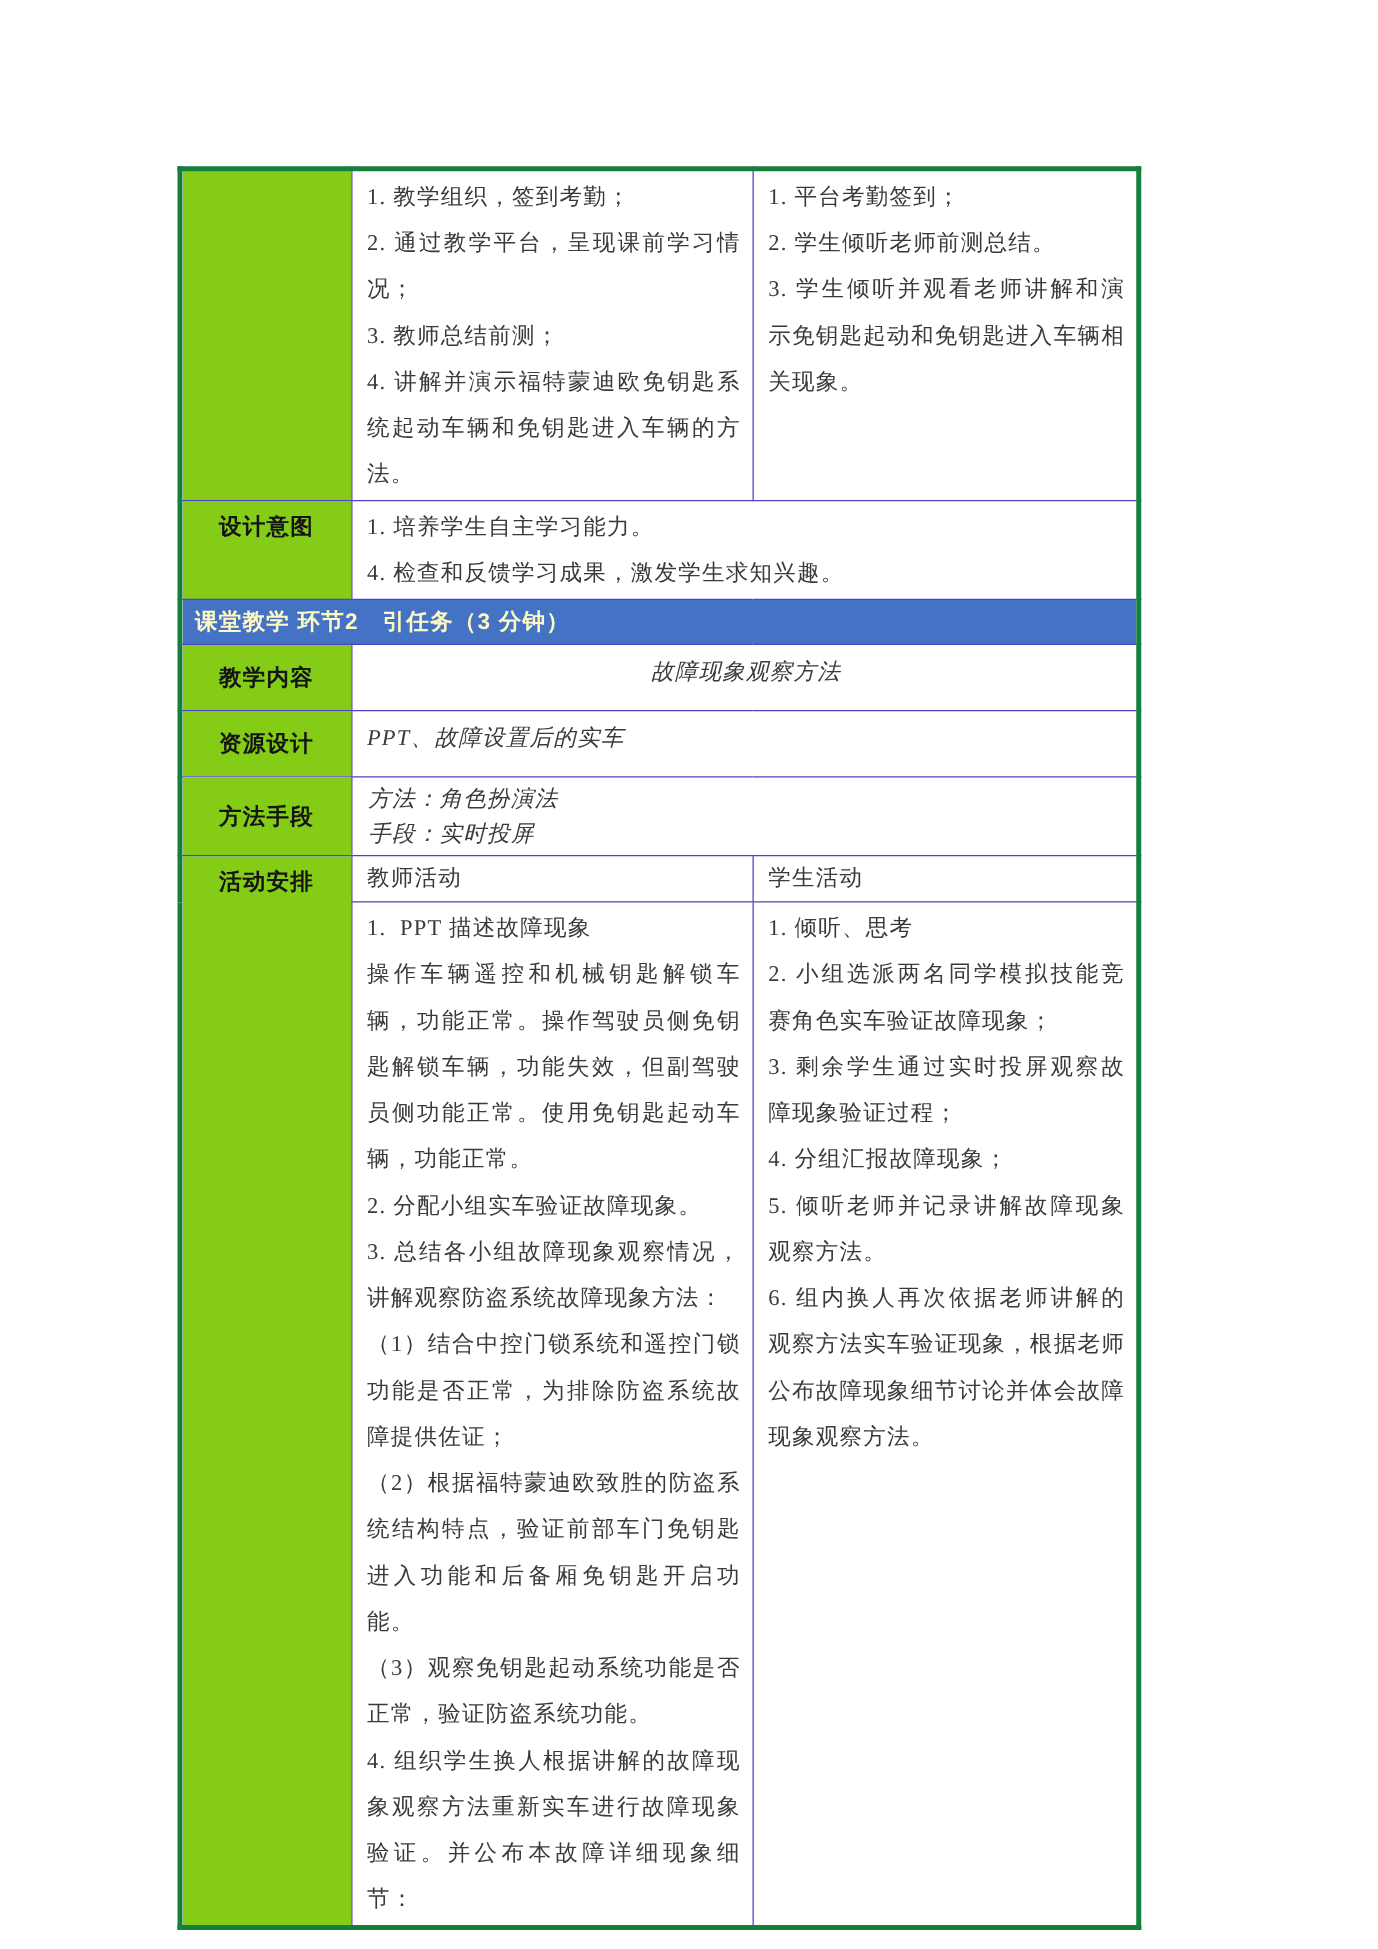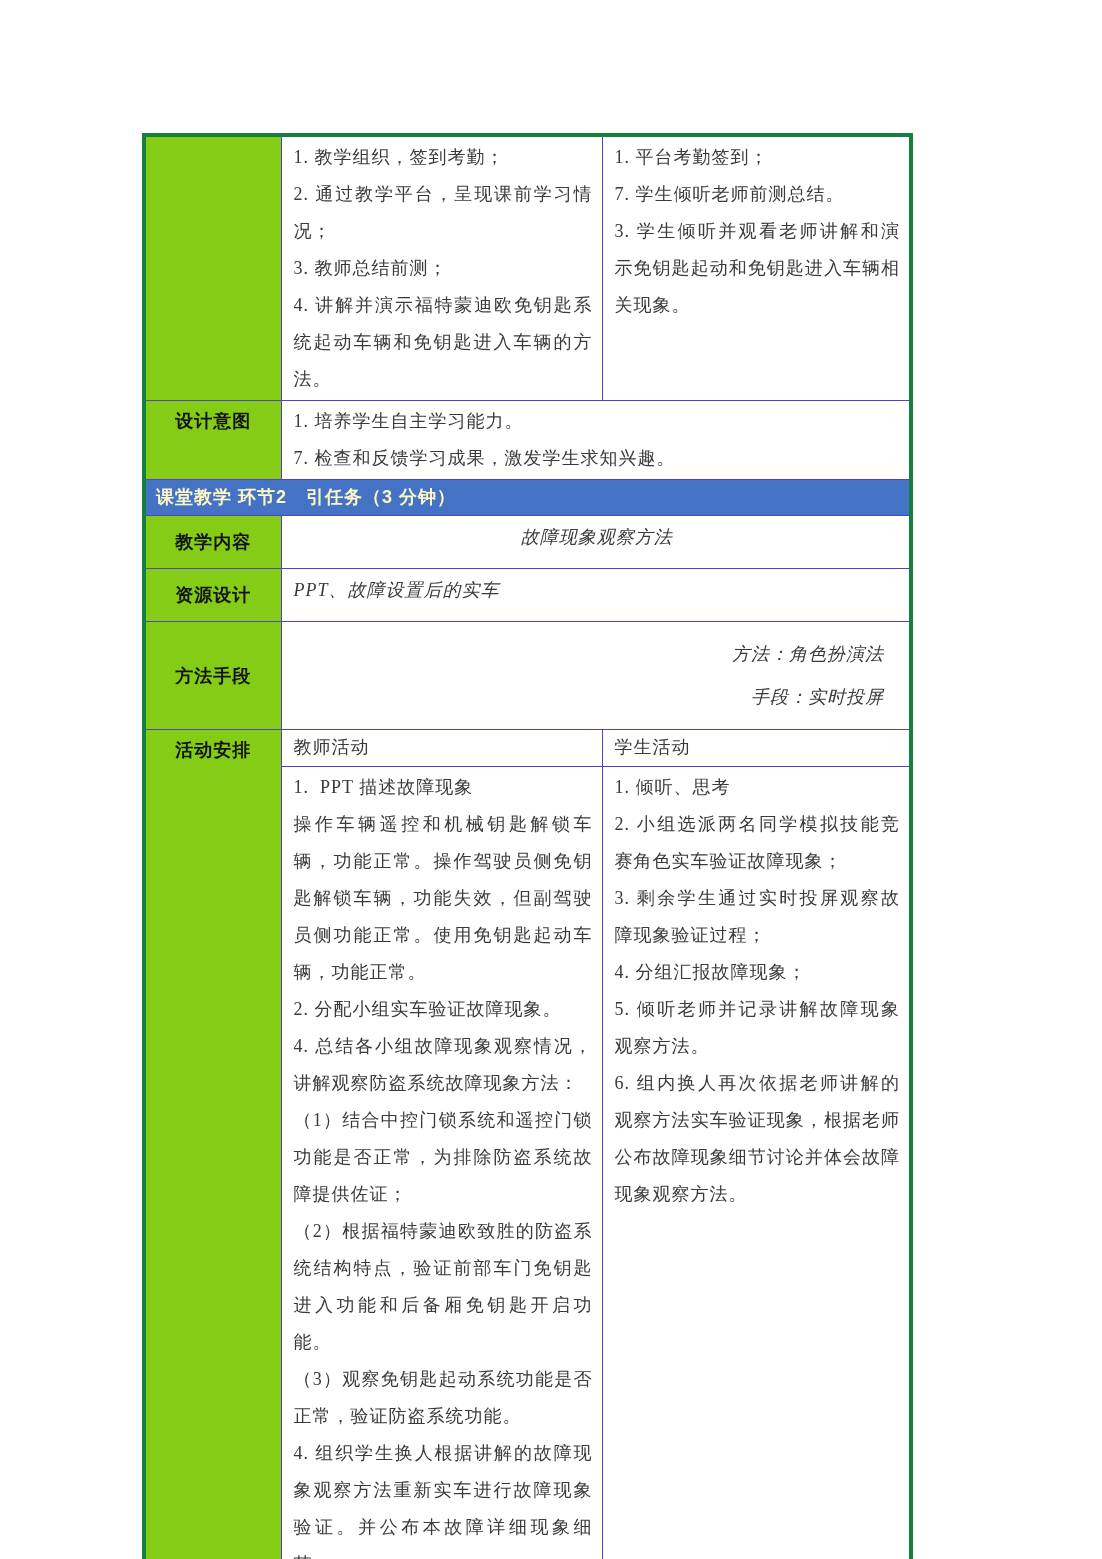--- a/index.html
+++ b/index.html
@@ -49,21 +49,21 @@
     white-space: pre-wrap;
     letter-spacing: 1px;
   }
   
   td.short {
     line-height: 27px;
     padding-top: 8px;
     letter-spacing: 1px;
     font-style: italic;
   }
-  td.short p { margin: 16px; line-height: 27px; white-space: pre-wrap; text-align: right; }
+  td.short p { margin: 1px; line-height: 27px; white-space: pre-wrap; }
   td.short.two { padding-top: 3px; }
   
   tr.band td {
     background: #4472c4;
     color: #fef9c3;
     font-family: "Liberation Sans", "DejaVu Sans", sans-serif;
     font-weight: bold;
     line-height: 26px;
     padding: 4px 10px 4px 10px;
     letter-spacing: 1px;
@@ -102,30 +102,30 @@
         <tr class="r-cont">
       <td class="label"></td>
       <td class="tall">
         <p>1. 教学组织，签到考勤；</p>
         <p>2. 通过教学平台，呈现课前学习情况；</p>
         <p>3. 教师总结前测；</p>
         <p>4. 讲解并演示福特蒙迪欧免钥匙系统起动车辆和免钥匙进入车辆的方法。</p>
       </td>
       <td class="tall">
         <p>1. 平台考勤签到；</p>
-        <p>7. 学生倾听老师前测总结。</p>
+        <p>2. 学生倾听老师前测总结。</p>
         <p>3. 学生倾听并观看老师讲解和演示免钥匙起动和免钥匙进入车辆相关现象。</p>
       </td>
     </tr>
 
     <tr class="r-intent">
       <td class="label">设计意图</td>
       <td class="tall" colspan="2">
         <p>1. 培养学生自主学习能力。</p>
-        <p>7. 检查和反馈学习成果，激发学生求知兴趣。</p>
+        <p>4. 检查和反馈学习成果，激发学生求知兴趣。</p>
       </td>
     </tr>
 
     <tr class="band">
       <td colspan="3">课堂教学 环节2　引任务（3 分钟）</td>
     </tr>
 
     <tr class="r-tc">
       <td class="label mid">教学内容</td>
       <td class="short" colspan="2">故障现象观察方法</td>
@@ -148,21 +148,21 @@
       <td class="label" rowspan="2">活动安排</td>
       <td class="subhead">教师活动</td>
       <td class="subhead">学生活动</td>
     </tr>
 
     <tr class="r-act">
       <td class="tall">
         <p>1.  PPT 描述故障现象</p>
         <p>操作车辆遥控和机械钥匙解锁车辆，功能正常。操作驾驶员侧免钥匙解锁车辆，功能失效，但副驾驶员侧功能正常。使用免钥匙起动车辆，功能正常。</p>
         <p>2. 分配小组实车验证故障现象。</p>
-        <p>4. 总结各小组故障现象观察情况，讲解观察防盗系统故障现象方法：</p>
+        <p>3. 总结各小组故障现象观察情况，讲解观察防盗系统故障现象方法：</p>
         <p>（1）结合中控门锁系统和遥控门锁功能是否正常，为排除防盗系统故障提供佐证；</p>
         <p>（2）根据福特蒙迪欧致胜的防盗系统结构特点，验证前部车门免钥匙进入功能和后备厢免钥匙开启功能。</p>
         <p>（3）观察免钥匙起动系统功能是否正常，验证防盗系统功能。</p>
         <p>4. 组织学生换人根据讲解的故障现象观察方法重新实车进行故障现象验证。并公布本故障详细现象细节：</p>
       </td>
       <td class="tall">
         <p>1. 倾听、思考</p>
         <p>2. 小组选派两名同学模拟技能竞赛角色实车验证故障现象；</p>
         <p>3. 剩余学生通过实时投屏观察故障现象验证过程；</p>
         <p>4. 分组汇报故障现象；</p>

